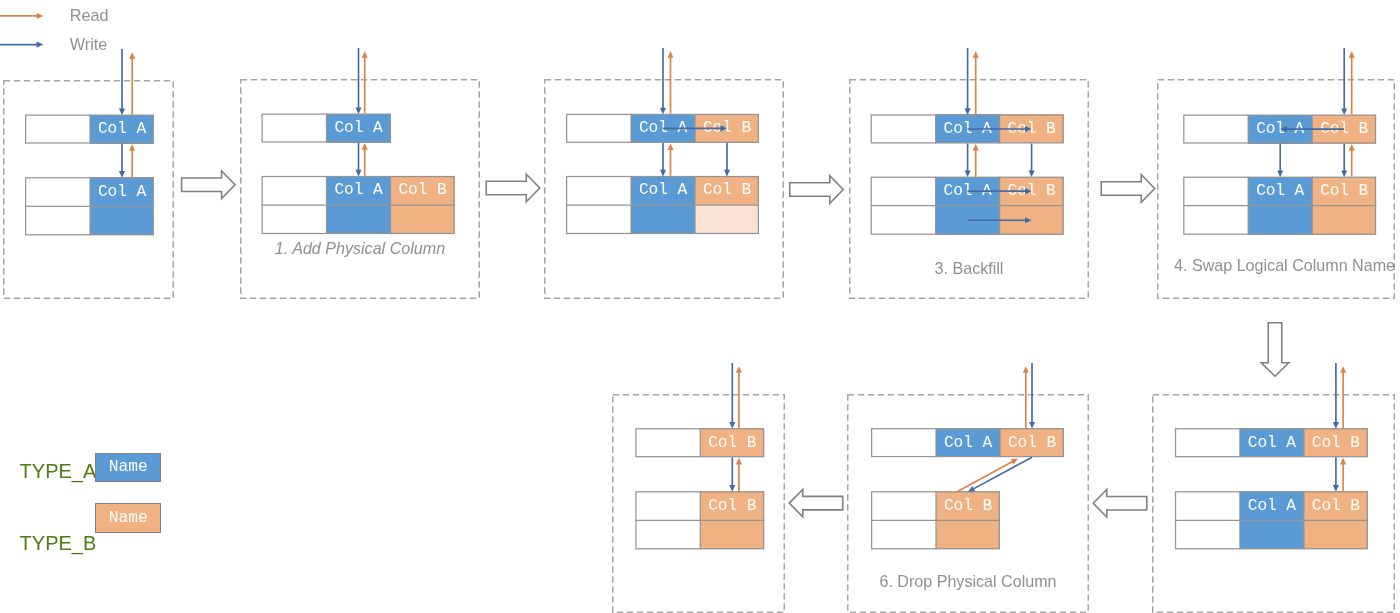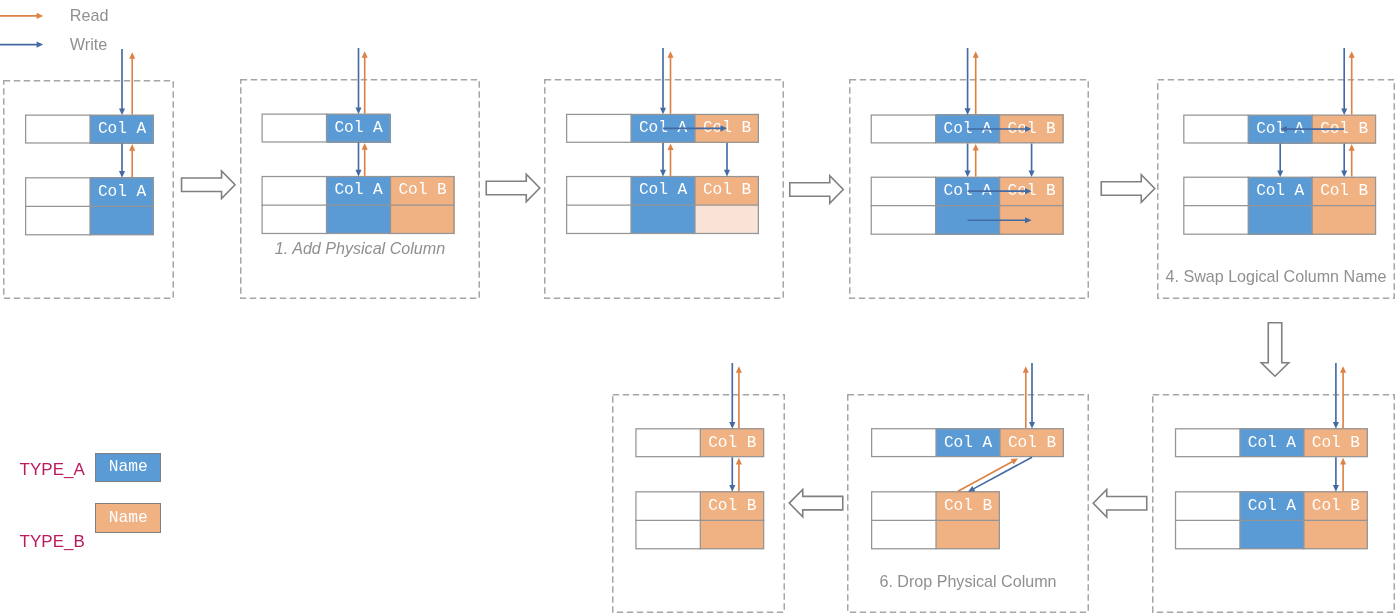--- a/index.html
+++ b/index.html
@@ -9,21 +9,21 @@
   #stage{position:relative;width:1400px;height:613px;}
   svg.bg{position:absolute;left:0;top:0;width:1400px;height:613px;pointer-events:none;}
   
   .step-cap{position:absolute;color:#909090;font-size:16.1px;text-align:center;
             line-height:21px;white-space:pre-line;}
   .cell{position:absolute;box-sizing:border-box;}
   svg.grid{position:absolute;left:0;top:0;width:1400px;height:613px;pointer-events:none;}
   .cell-label{position:absolute;left:0;right:0;top:50%;transform:translateY(-50%);
               text-align:center;color:#ffffff;font-size:16.2px;letter-spacing:-0.1px;}
   .legend-text{position:absolute;color:#909090;font-size:16.2px;white-space:nowrap;}
-  .type-label{position:absolute;color:#be185d;font-size:17px;white-space:nowrap;}
+  .type-label{position:absolute;color:#4d7c0f;font-size:20px;white-space:nowrap;}
   .type-chip{position:absolute;box-sizing:border-box;border:1.25px solid #808080;font-family:Liberation Mono, monospace;}
   .type-chip span{position:absolute;left:0;right:0;top:50%;transform:translateY(-50%);
                   text-align:center;color:#ffffff;font-size:16.2px;}
   svg.ov{position:absolute;left:0;top:0;width:1400px;height:613px;pointer-events:none;}
 </style>
 </head>
 <body>
 
 <div id="stage">
 
@@ -276,21 +276,22 @@
         <rect x="635.925" y="428.825" width="127.75" height="27.85" fill="none" stroke="#959595" stroke-width="1.25"></rect>
         <line x1="700.3" y1="428.2" x2="700.3" y2="457.3" stroke="#959595" stroke-width="1.25"></line>
       </g>
       <g>
         <rect x="635.925" y="491.825" width="127.75" height="56.95" fill="none" stroke="#959595" stroke-width="1.25"></rect>
         <line x1="700.3" y1="491.2" x2="700.3" y2="549.4" stroke="#959595" stroke-width="1.25"></line>
         <line x1="635.3" y1="520.3" x2="764.3" y2="520.3" stroke="#959595" stroke-width="1.25"></line>
       </g>
     </svg>
     <div class="step-cap" style="left: 240px; width: 240px; top: 238px; font-style: italic;">1. Add Physical Column</div>
-    <div class="step-cap" style="left: 1157px; width: 238px; top: 266px;">4. Swap Logical Column Name</div>
+    <div class="step-cap" style="left: 849px; width: 240px; top: 257.5px;">3. Backfill</div>
+    <div class="step-cap" style="left: 1157px; width: 238px; top: 255px; text-align: right;">4. Swap Logical Column Name</div>
     <div class="step-cap" style="left: 847px; width: 242px; top: 570.8px;">6. Drop Physical Column</div>
     <svg class="ov" viewBox="0 0 1400 613">
       <g>
         <line x1="122" y1="49" x2="122" y2="110.4" stroke="#436AA3" stroke-width="1.65"></line>
         <polygon points="122,115 118.95,108.4 125.05,108.4" fill="#436AA3"></polygon>
       </g>
       <g>
         <line x1="132.2" y1="114.5" x2="132.2" y2="56.800000000000004" stroke="#DD8245" stroke-width="1.65"></line>
         <polygon points="132.2,52.2 135.25,58.800000000000004 129.14999999999998,58.800000000000004" fill="#DD8245"></polygon>
       </g>

